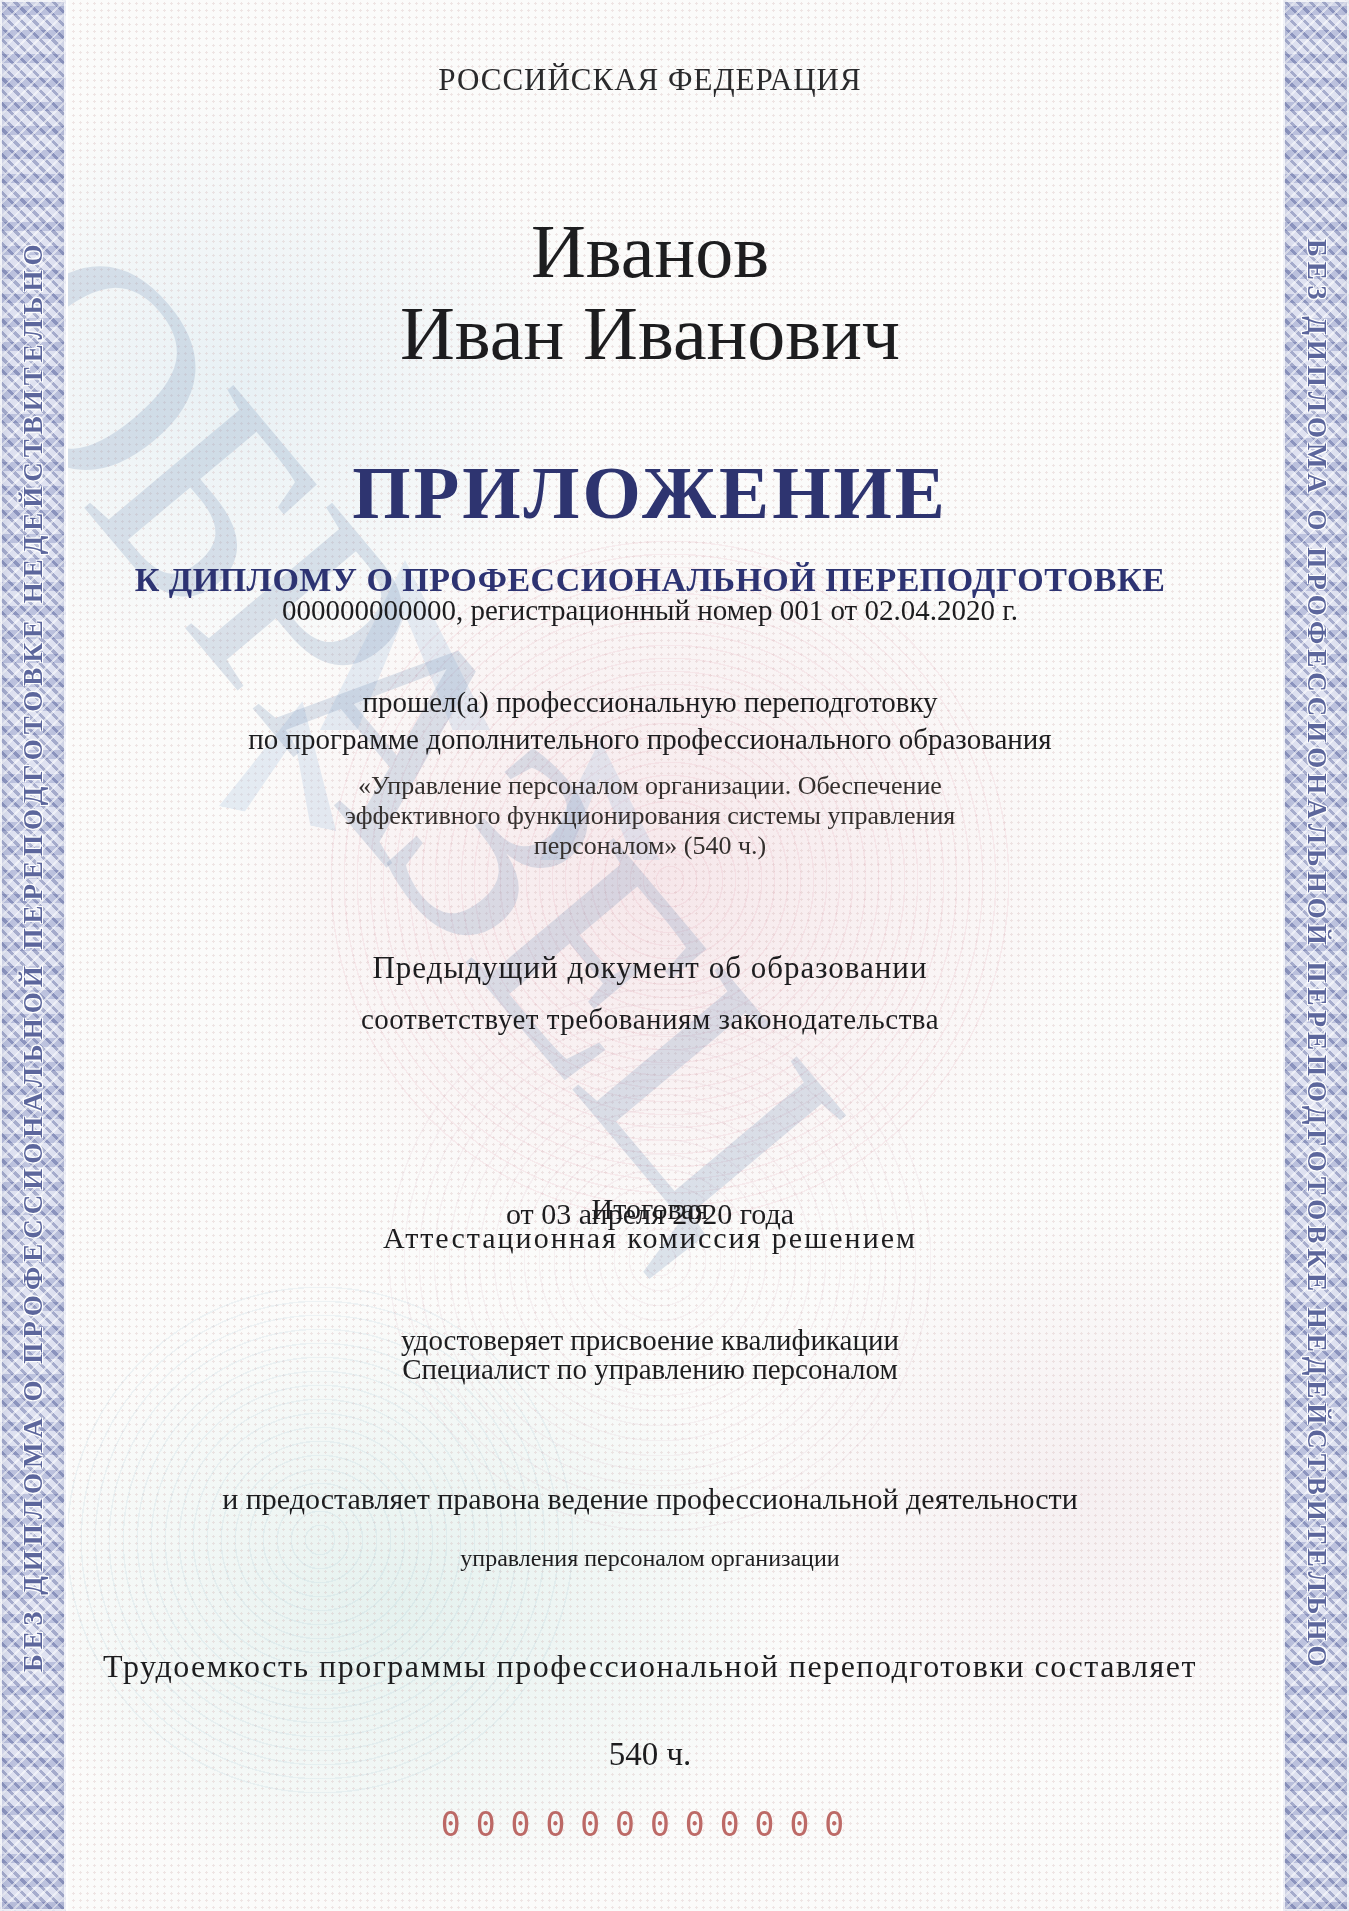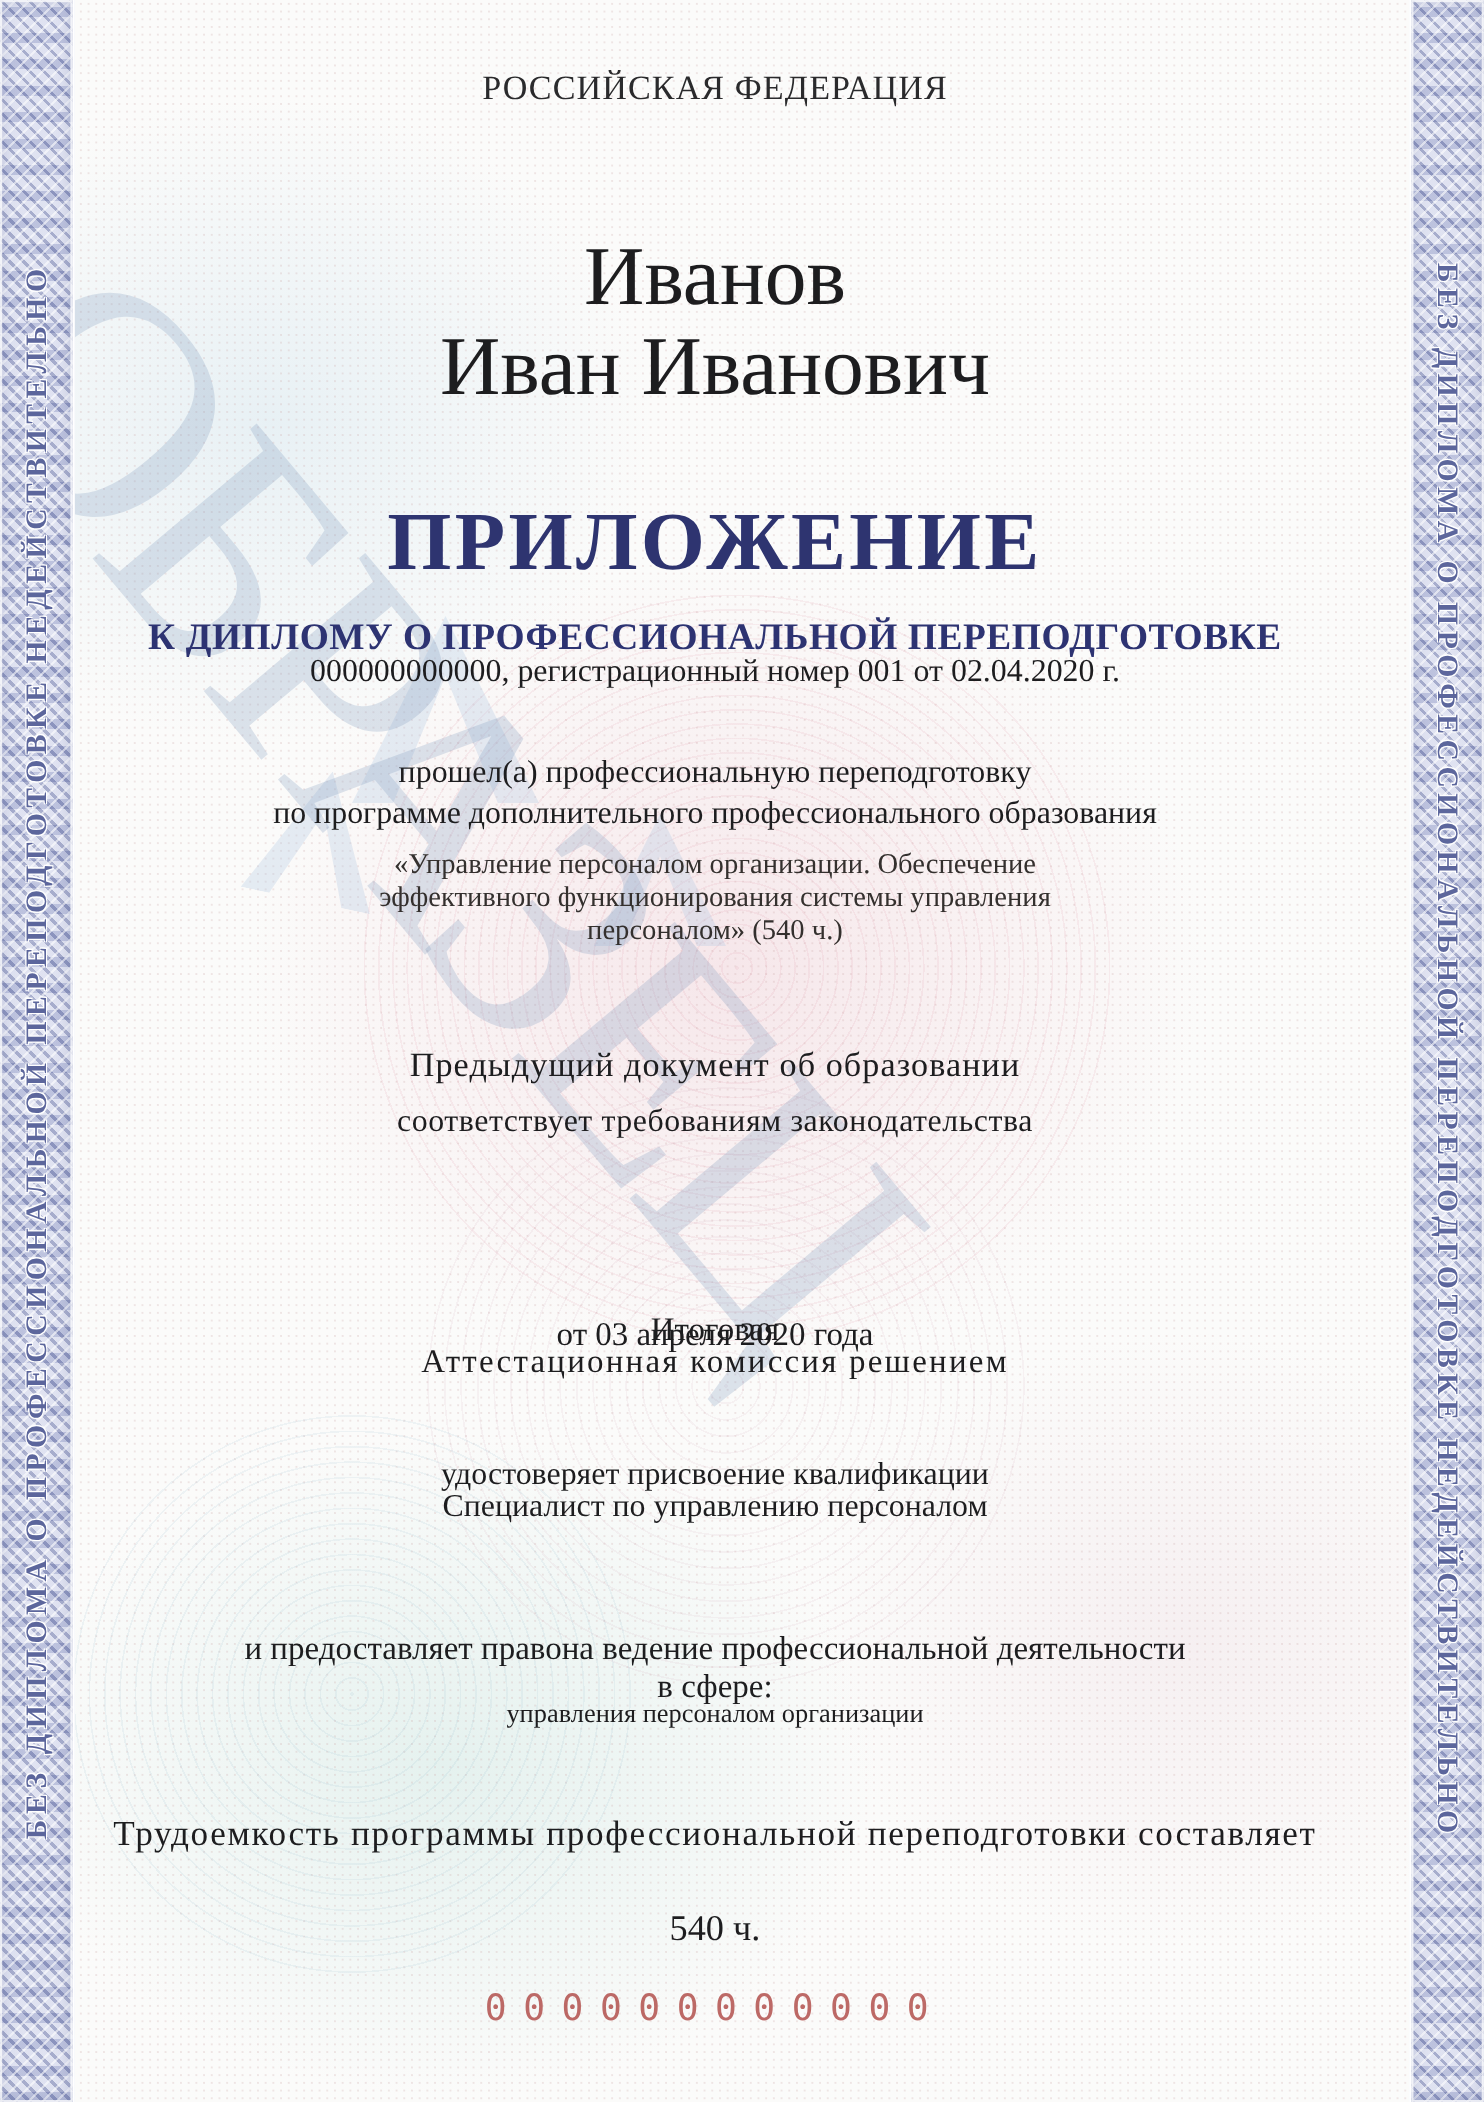--- a/index.html
+++ b/index.html
@@ -140,19 +140,18 @@
   <div class="line prog2">эффективного функционирования системы управления</div>
   <div class="line prog3">персоналом» (540 ч.)</div>
   <div class="line prev1">Предыдущий документ об образовании</div>
   <div class="line prev2">соответствует требованиям законодательства</div>
   <div class="line comm2">Аттестационная комиссия решением</div>
   <div class="line comm1">Итоговая</div>
   <div class="line comm3">от 03 апреля 2020 года</div>
   <div class="line qual2">Специалист по управлению персоналом</div>
   <div class="line qual1">удостоверяет присвоение квалификации</div>
   <div class="line rights1">и предоставляет правона ведение профессиональной деятельности</div>
-  <div class="line rights2">в сфере:</div>
   <div class="line rights3">управления персоналом организации</div>
   <div class="line workload">Трудоемкость программы профессиональной переподготовки составляет</div>
   <div class="line hours">540 ч.</div>
   <div class="line serial">000000000000</div>
 
 </div>
 
 </body></html>

